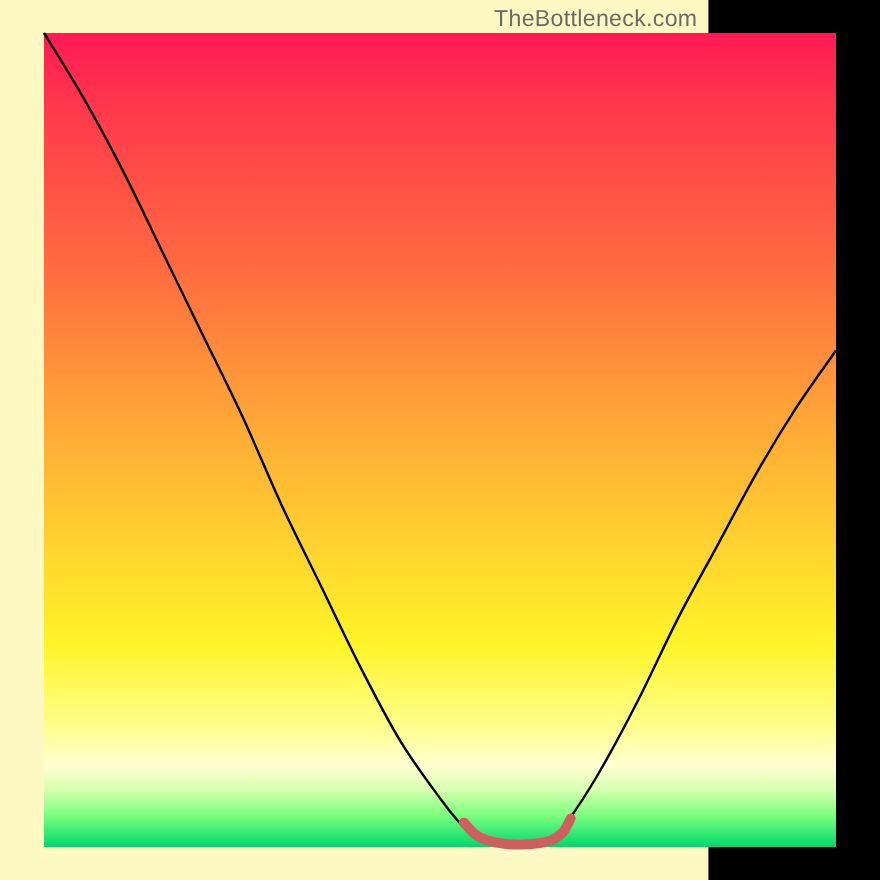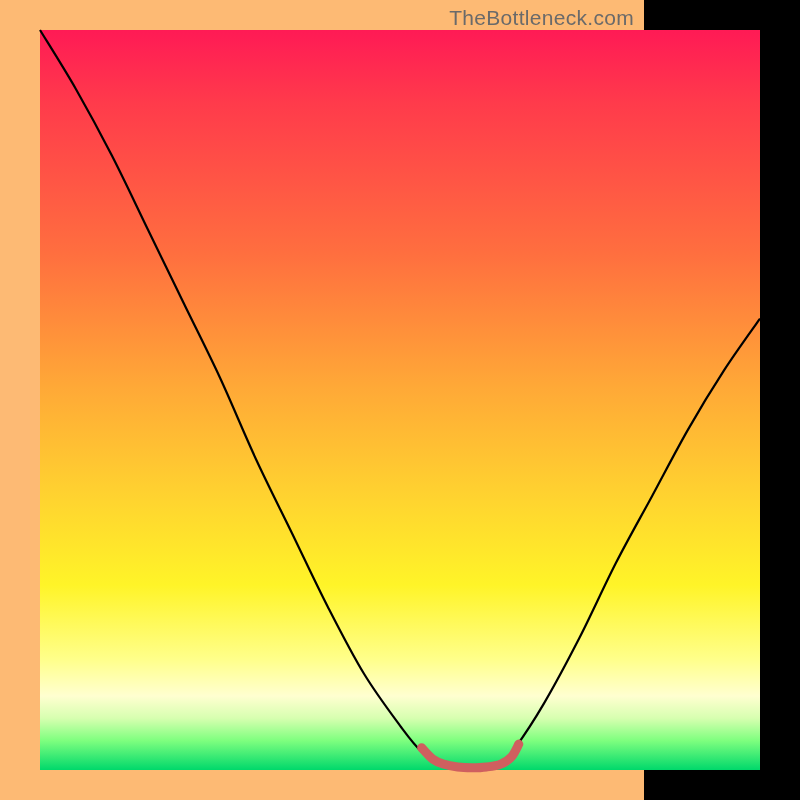--- a/index.html
+++ b/index.html
@@ -8,21 +8,21 @@
     width: 800px;
     height: 800px;
     overflow: hidden;
     font-family: Arial, Helvetica, sans-serif;
     background: #000;
   }
   .frame {
     position: relative;
     width: 644px;
     height: 800px;
-    background: #fdba74;
+    background: #fef9c3;
   }
   .plot-area {
     
     position: absolute;
     left: 40px;
     top: 30px;
     width: 720px;
     height: 740px;
     
     background: linear-gradient(

